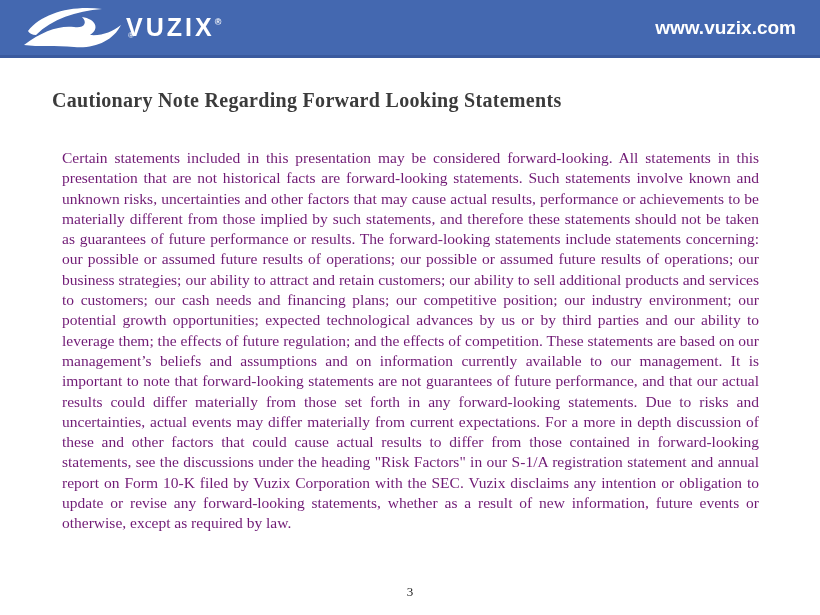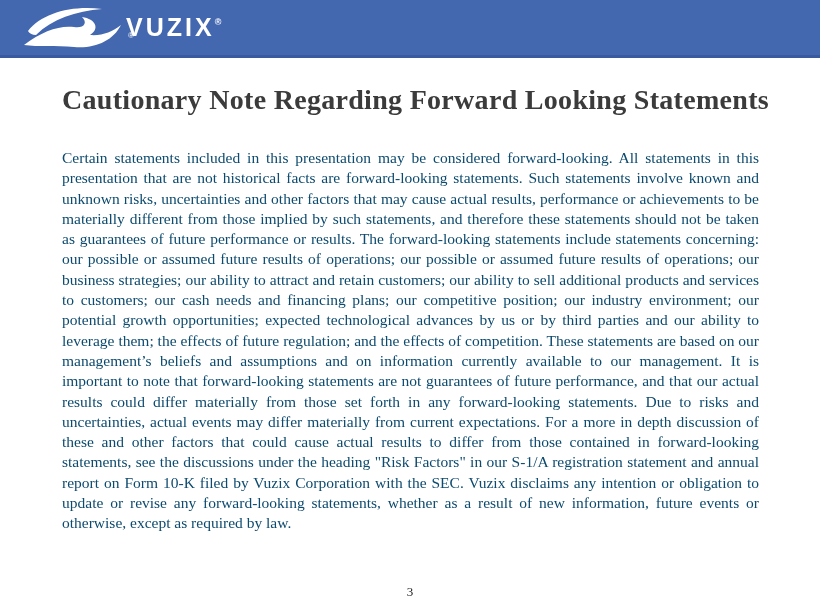--- a/index.html
+++ b/index.html
@@ -63,40 +63,40 @@
     margin-right: 24px;
     color: #ffffff;
     font-family: "Liberation Sans", sans-serif;
     font-weight: bold;
     font-size: 19px;
     white-space: nowrap;
   }
   .title {
     position: absolute;
     top: 83px;
-    left: 62px;
+    left: 52px;
     width: 740px;
     font-family: "Liberation Serif", serif;
     font-weight: bold;
-    font-size: 28px;
+    font-size: 20px;
     line-height: 34px;
     letter-spacing: 0.3px;
     color: #3b3b3b;
     white-space: nowrap;
   }
   .body-text {
     position: absolute;
     top: 148px;
     left: 62px;
     width: 697px;
     font-family: "Liberation Serif", serif;
     font-size: 15.5px;
     line-height: 20.3px;
     text-align: justify;
-    color: #0c4a6e;
+    color: #701a75;
   }
   .page-number {
     position: absolute;
     top: 584px;
     left: 0;
     width: 820px;
     text-align: center;
     font-family: "Liberation Serif", serif;
     font-size: 13px;
     color: #222222;
@@ -112,20 +112,21 @@
     <div class="logo-wrap">
       <svg viewBox="0 0 104 48" xmlns="http://www.w3.org/2000/svg">
         <path fill="#ffffff" d="M6,27 C20,9 50,1 80,5 C54,7 30,15 14,31 C10,31 7,29 6,27 Z"></path>
         <path fill="#ffffff" d="M2,41 C20,27 38,21 52,23 C62,24.5 66,19 60,13 C74,15 78,25 68,31 C80,32 90,28 99,21 C91,37 72,45 52,43 C34,41 16,43 2,41 Z"></path>
       </svg>
       <span class="logo-reg">®</span>
     </div>
 
     <div class="wordmark"><span>VUZIX</span><span class="wordmark-reg">®</span></div>
 
+    <div class="website">www.vuzix.com</div>
   </div>
 
   <div class="title">Cautionary Note Regarding Forward Looking Statements</div>
 
   <div class="body-text">Certain statements included in this presentation may be considered forward-looking. All statements in this presentation that are not historical facts are forward-looking statements. Such statements involve known and unknown risks, uncertainties and other factors that may cause actual results, performance or achievements to be materially different from those implied by such statements, and therefore these statements should not be taken as guarantees of future performance or results. The forward-looking statements include statements concerning: our possible or assumed future results of operations; our possible or assumed future results of operations; our business strategies; our ability to attract and retain customers; our ability to sell additional products and services to customers; our cash needs and financing plans; our competitive position; our industry environment; our potential growth opportunities; expected technological advances by us or by third parties and our ability to leverage them; the effects of future regulation; and the effects of competition. These statements are based on our management’s beliefs and assumptions and on information currently available to our management. It is important to note that forward-looking statements are not guarantees of future performance, and that our actual results could differ materially from those set forth in any forward-looking statements. Due to risks and uncertainties, actual events may differ materially from current expectations. For a more in depth discussion of these and other factors that could cause actual results to differ from those contained in forward-looking statements, see the discussions under the heading "Risk Factors" in our S-1/A registration statement and annual report on Form 10-K filed by Vuzix Corporation with the SEC. Vuzix disclaims any intention or obligation to update or revise any forward-looking statements, whether as a result of new information, future events or otherwise, except as required by law.</div>
 
   <div class="page-number">3</div>
 
 </div>
 

